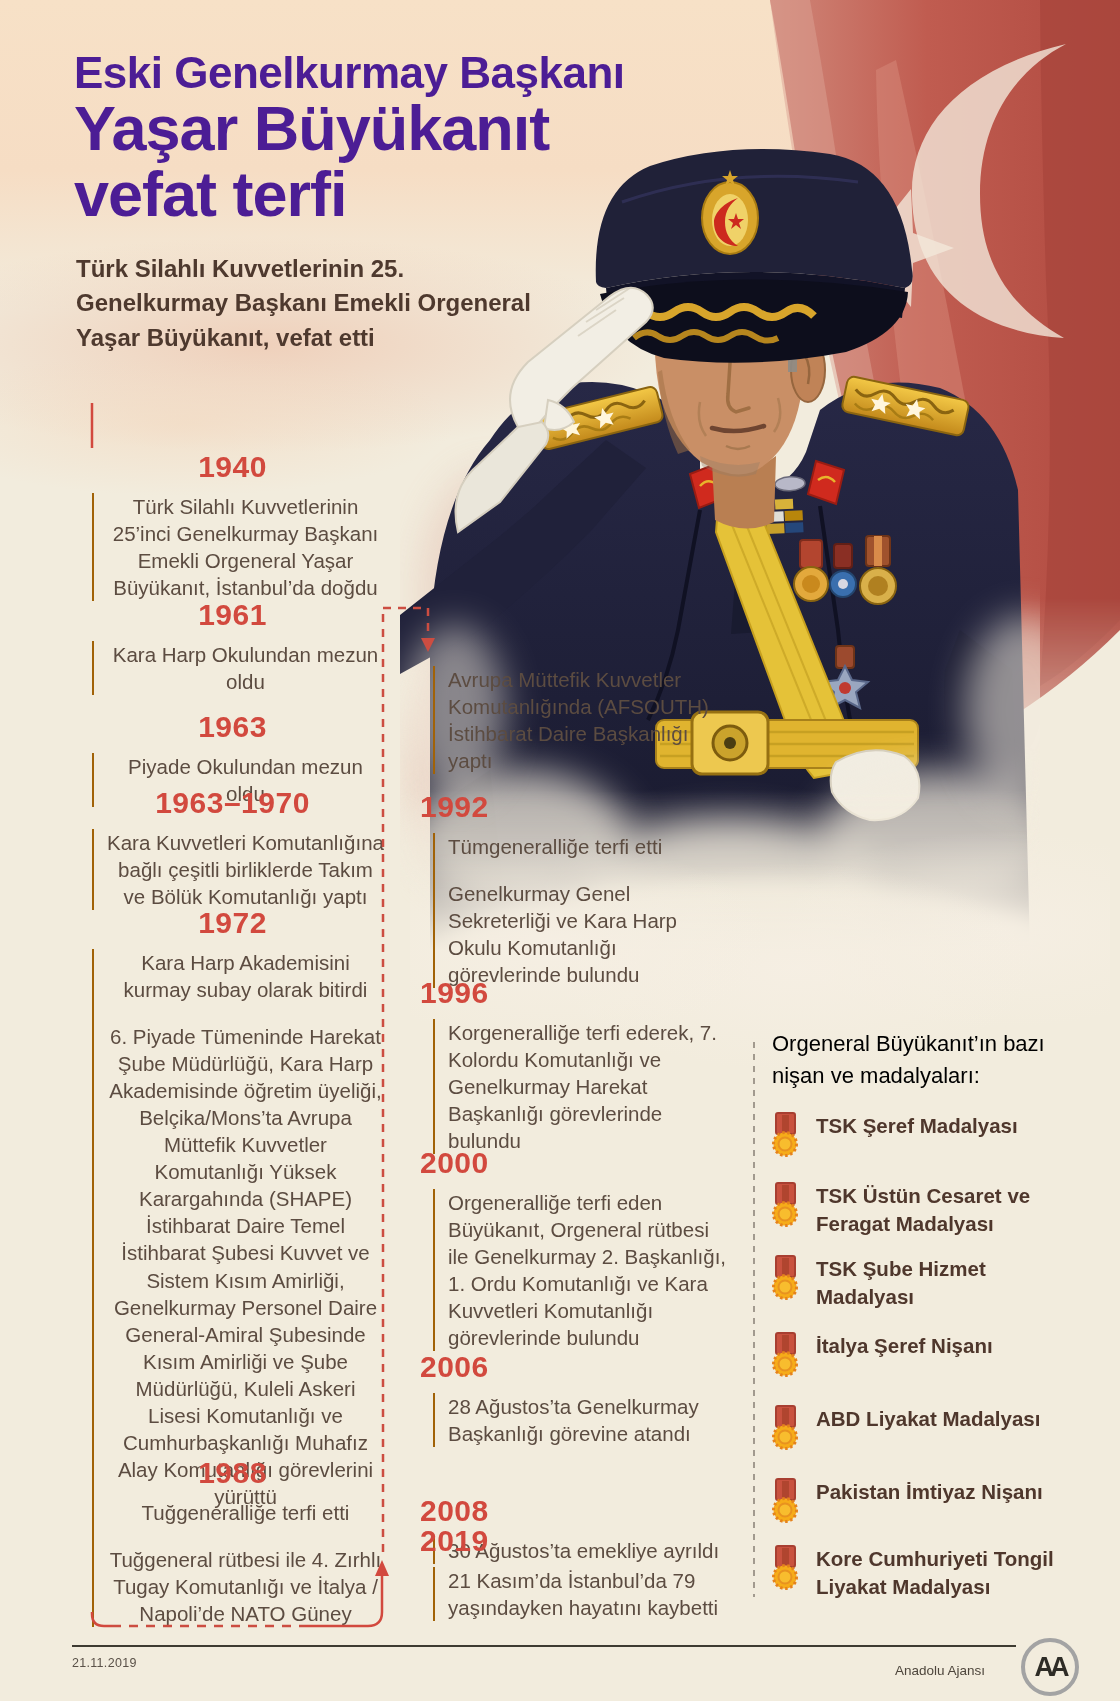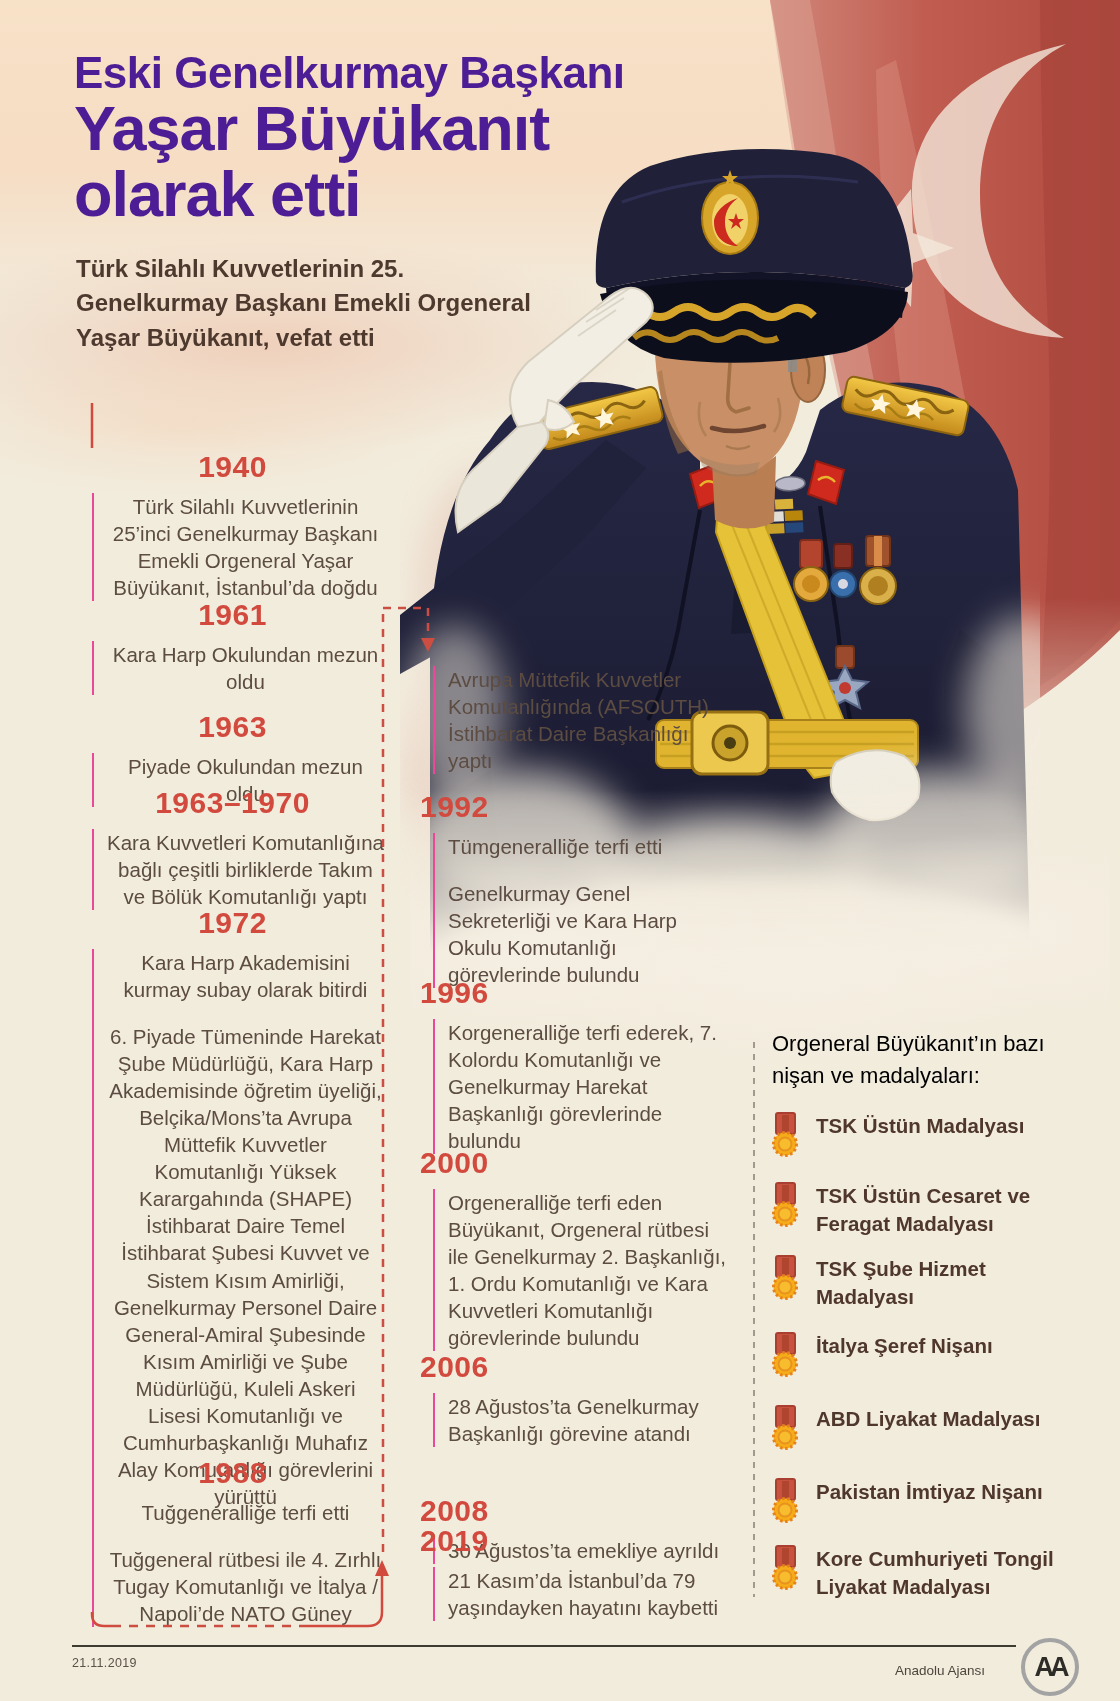--- a/index.html
+++ b/index.html
@@ -30,21 +30,21 @@
   
   .title{left:74px;top:50px;width:640px;color:#4c1d95;}
   .t1{font-size:44px;font-weight:800;letter-spacing:-.5px;line-height:1.05;}
   .t2{font-size:63px;font-weight:800;letter-spacing:-1px;line-height:1.04;}
   .subtitle{left:76px;top:252px;width:470px;font-size:24px;font-weight:700;
     line-height:1.43;color:#4e392e;}
 
   
   .tlb{position:absolute;}
   .tlb .year{font-size:30px;font-weight:700;color:#d2493e;margin:0 0 9px;letter-spacing:.5px;}
-  .tlb .body{border-left:2px solid #ec4899;padding-left:13px;
+  .tlb .body{border-left:2px solid #a16207;padding-left:13px;
     font-size:20.5px;line-height:1.32;color:#5c4c41;}
   .tlb .body p{margin:0 0 20px;}
   .tlb .body p:last-child{margin-bottom:0;}
   .col-l{left:92px;width:292px;text-align:center;}
   .col-l .year{margin-left:-11px;}
   .col-m{left:433px;width:300px;}
   .col-m .year{margin-left:-13px;}
 
   
   .medal-head{left:772px;top:1028px;width:300px;font-size:22px;line-height:1.45;
@@ -238,21 +238,21 @@
     <ellipse cx="350" cy="885" rx="310" ry="75" fill="#f2ecdd" opacity=".9" filter="url(#b10)"></ellipse>
   </g>
 </svg>
 </div>
 
 <div class="abs smoke-band"></div>
 
 <div class="abs title">
   <div class="t1">Eski Genelkurmay Başkanı</div>
   <div class="t2">Yaşar Büyükanıt</div>
-  <div class="t2">olarak etti</div>
+  <div class="t2">vefat terfi</div>
 </div>
 <div class="abs subtitle">Türk Silahlı Kuvvetlerinin 25. Genelkurmay Başkanı Emekli Orgeneral Yaşar Büyükanıt, vefat etti</div>
 
 <div class="tlb col-l" style="top:450px">
   <div class="year">1940</div>
   <div class="body">
       <p>Türk Silahlı Kuvvetlerinin 25’inci Genelkurmay Başkanı Emekli Orgeneral Yaşar Büyükanıt, İstanbul’da doğdu</p>
     </div>
 </div>
 <div class="tlb col-l" style="top:598px">
@@ -333,21 +333,21 @@
 
 <div class="abs medal-head">Orgeneral Büyükanıt’ın bazı nişan ve madalyaları:</div>
 
 <div class="medal-row" style="top:1112px">
   <svg class="medal-ic" width="34" height="46" viewBox="0 0 34 46">
       <rect x="8" y="1" width="19" height="21" rx="2" fill="#c9523f" stroke="#a83f31" stroke-width="2"></rect>
       <rect x="14" y="3" width="7" height="17" fill="#b0452f"></rect>
       <circle cx="17" cy="32" r="11.5" fill="#f6ac19" stroke="#e5821c" stroke-width="3" stroke-dasharray="2.5 2.6"></circle>
       <circle cx="17" cy="32" r="6.5" fill="#f8bd2e" stroke="#e8921f" stroke-width="2"></circle>
     </svg>
-  <div class="mtxt">TSK Üstün Madalyası</div>
+  <div class="mtxt">TSK Şeref Madalyası</div>
 </div>
 <div class="medal-row" style="top:1182px">
   <svg class="medal-ic" width="34" height="46" viewBox="0 0 34 46">
       <rect x="8" y="1" width="19" height="21" rx="2" fill="#c9523f" stroke="#a83f31" stroke-width="2"></rect>
       <rect x="14" y="3" width="7" height="17" fill="#b0452f"></rect>
       <circle cx="17" cy="32" r="11.5" fill="#f6ac19" stroke="#e5821c" stroke-width="3" stroke-dasharray="2.5 2.6"></circle>
       <circle cx="17" cy="32" r="6.5" fill="#f8bd2e" stroke="#e8921f" stroke-width="2"></circle>
     </svg>
   <div class="mtxt">TSK Üstün Cesaret ve Feragat Madalyası</div>
 </div>

